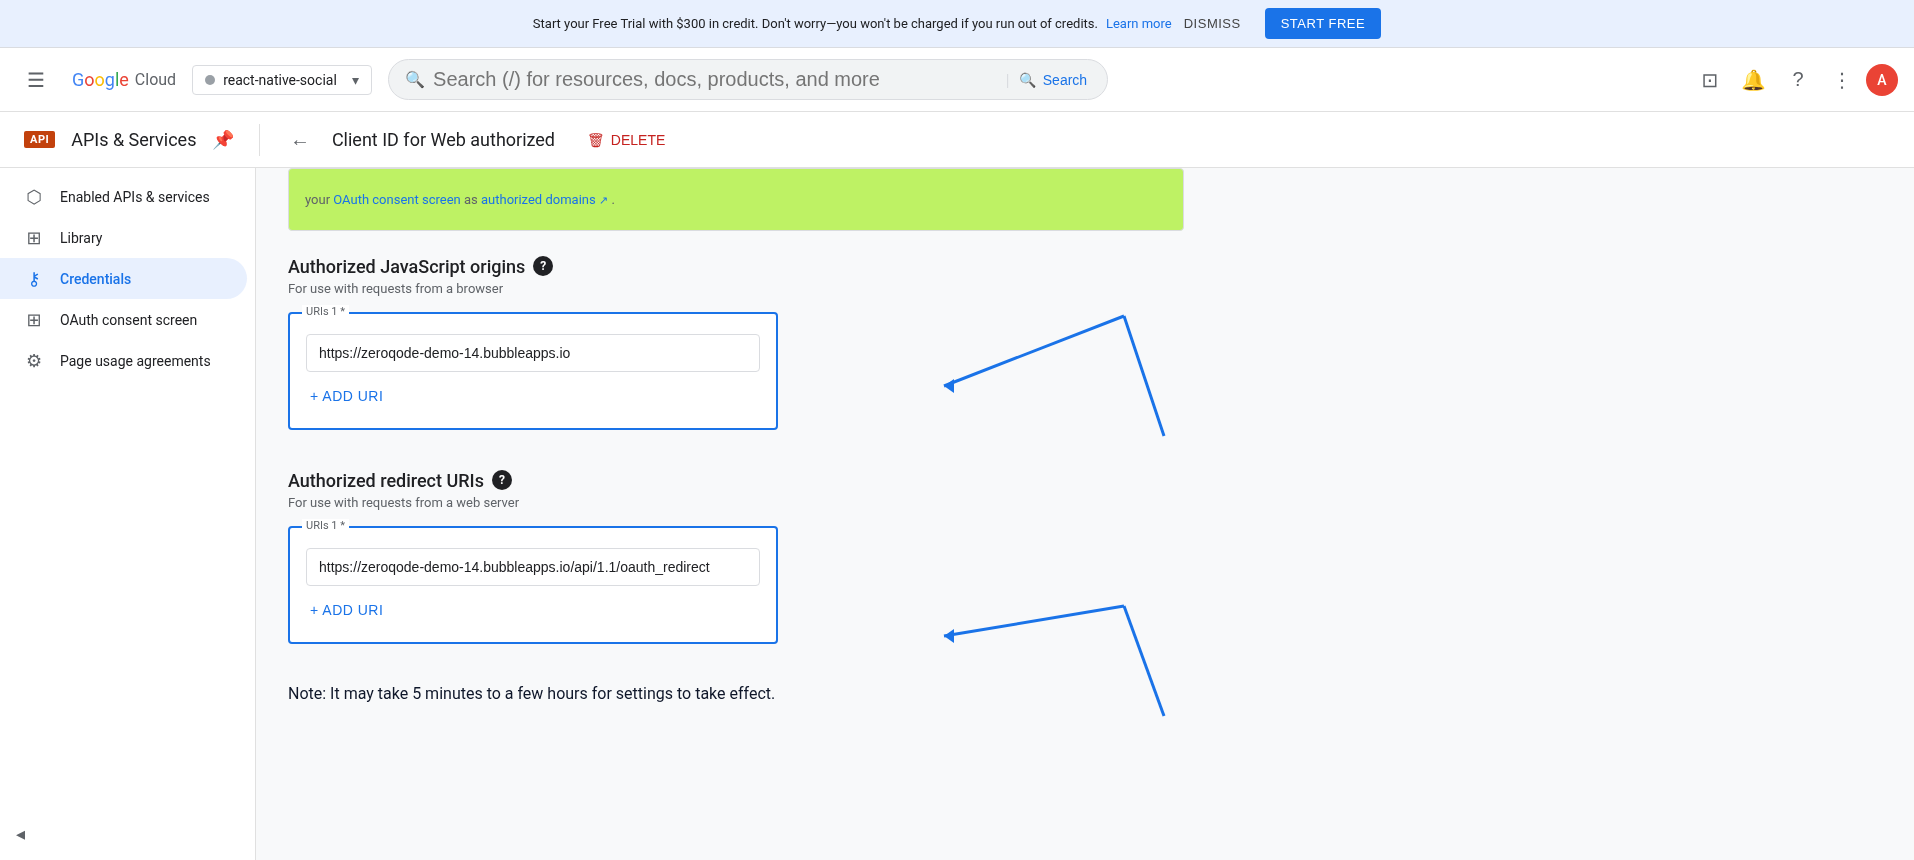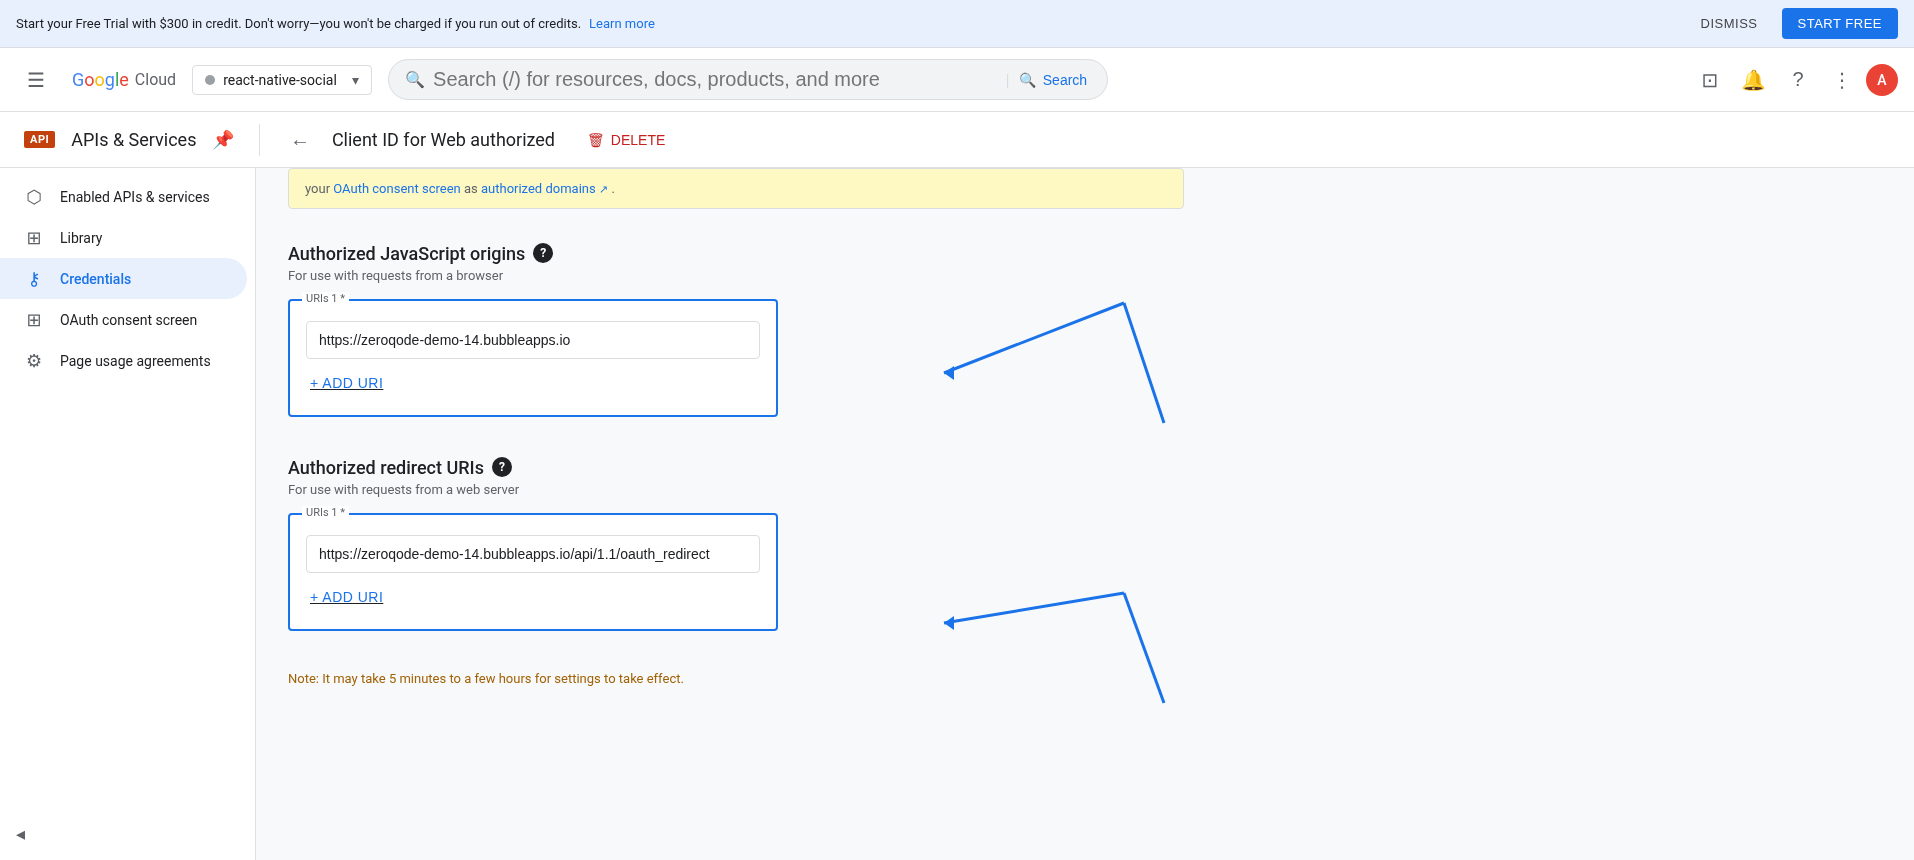--- a/index.html
+++ b/index.html
@@ -4,21 +4,21 @@
   <style>
     * { box-sizing: border-box; margin: 0; padding: 0; }
     body { font-family: 'Google Sans', Roboto, Arial, sans-serif; font-size: 14px; color: #202124; background: #fff; overflow-x: hidden; }
 
     
     .top-banner {
       background: #e8f0fe;
       padding: 8px 16px;
       display: flex;
       align-items: center;
-      justify-content: space-between;
+      justify-content: center;
       font-size: 13px;
       color: #202124;
       border-bottom: 1px solid #dadce0;
     }
     .top-banner-left { display: flex; align-items: center; gap: 8px; }
     .top-banner-link { color: #1a73e8; text-decoration: none; cursor: pointer; }
     .top-banner-right { display: flex; align-items: center; gap: 12px; }
     .dismiss-btn { background: none; border: none; cursor: pointer; font-size: 13px; font-weight: 500; color: #444; letter-spacing: 0.5px; padding: 6px 12px; }
     .start-free-btn { background: #1a73e8; color: #fff; border: none; border-radius: 4px; padding: 8px 16px; font-size: 13px; font-weight: 500; cursor: pointer; letter-spacing: 0.5px; }
 
@@ -89,53 +89,53 @@
     .sidebar-item.active { background: #e8f0fe; color: #1a73e8; font-weight: 500; }
     .sidebar-item.active .sidebar-icon { color: #1a73e8; }
     .sidebar-icon { font-size: 18px; color: #5f6368; width: 20px; text-align: center; }
 
     
     .main-content { flex: 1; overflow-y: auto; padding: 0; background: #f8f9fa; }
     .content-inner { max-width: 960px; padding: 0 32px 32px; }
 
     
     .info-box {
-      background: #fef9c3; border: 1px solid #dadce0; border-radius: 4px;
-      padding: 12px 16px; margin-bottom: 34px; font-size: 13px; color: #5f6368;
+      background: #bef264; border: 1px solid #dadce0; border-radius: 4px;
+      padding: 23px 16px; margin-bottom: 25px; font-size: 13px; color: #5f6368;
     }
     .info-box a { color: #1a73e8; text-decoration: none; }
 
     
     .section { margin-bottom: 40px; }
     .section-title { font-size: 18px; font-weight: 500; color: #202124; margin-bottom: 4px; display: flex; align-items: flex-start; gap: 8px; }
     .help-icon { width: 20px; height: 20px; border-radius: 50%; background: #202124; color: #fff; display: flex; align-items: center; justify-content: center; font-size: 12px; font-weight: 700; cursor: pointer; }
     .section-desc { font-size: 13px; color: #5f6368; margin-bottom: 16px; }
 
     
     .uri-box {
       border: 2px solid #1a73e8; border-radius: 4px; padding: 16px;
-      background: #fff; max-width: 490px; position: relative; text-decoration: underline;
+      background: #fff; max-width: 490px; position: relative;
     }
     .uri-field-label {
       position: absolute; top: -9px; left: 12px; background: #fff;
       font-size: 11px; color: #5f6368; padding: 0 4px;
     }
     .uri-input {
       width: 100%; border: 1px solid #dadce0; border-radius: 4px;
       padding: 10px 12px; font-size: 14px; color: #202124; outline: none;
       background: #fff; margin-top: 4px;
     }
     .add-uri-btn {
       display: flex; align-items: center; gap: 4px; background: none; border: none;
       color: #1a73e8; font-size: 14px; font-weight: 500; cursor: pointer;
       padding: 8px 4px; margin-top: 8px; letter-spacing: 0.5px;
     }
 
     
-    .note { font-size: 13px; color: #a16207; margin-top: 16px; }
+    .note { font-size: 16px; color: #0f172a; margin-top: 16px; }
   </style>
 </head>
 <body>
 
 <div class="top-banner">
   <div class="top-banner-left">
     <span>Start your Free Trial with $300 in credit. Don't worry—you won't be charged if you run out of credits.</span>
     <a class="top-banner-link">Learn more</a>
   </div>
   <div class="top-banner-right">

